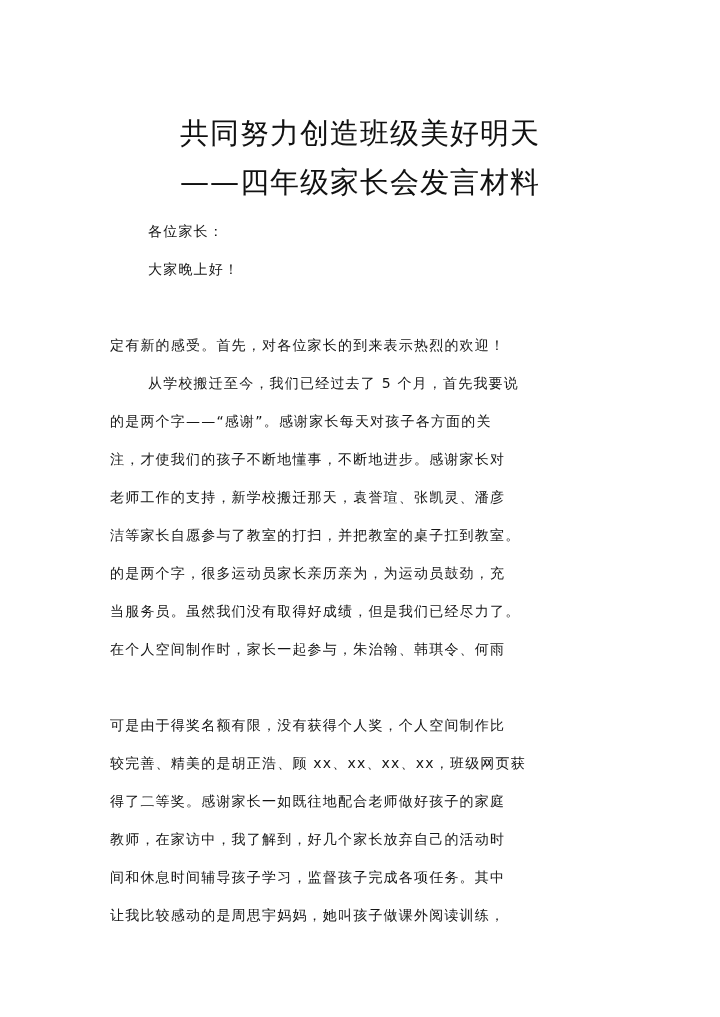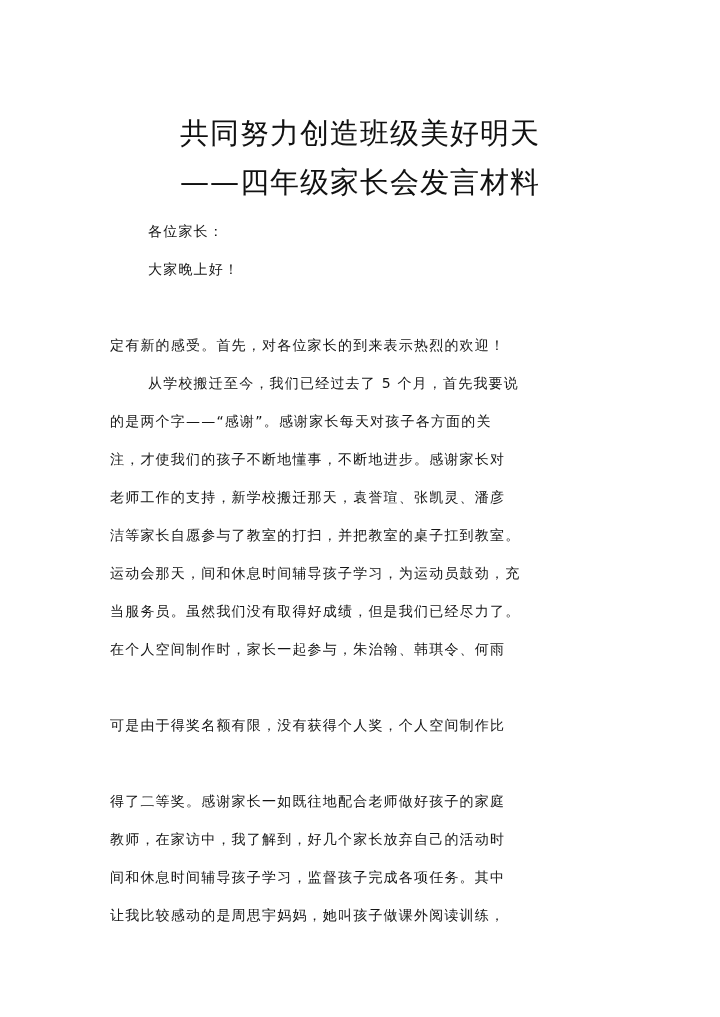--- a/index.html
+++ b/index.html
@@ -23,21 +23,22 @@
   <div class="title t2">——四年级家长会发言材料</div>
 
   <div class="line indent" style="top:197px">各位家长：</div>
   <div class="line indent" style="top:235px">大家晚上好！</div>
   <div class="line" style="top:311px">定有新的感受。首先，对各位家长的到来表示热烈的欢迎！</div>
   <div class="line indent" style="top:349px">从学校搬迁至今，我们已经过去了 5 个月，首先我要说</div>
   <div class="line" style="top:387px">的是两个字——“感谢”。感谢家长每天对孩子各方面的关</div>
   <div class="line" style="top:425px">注，才使我们的孩子不断地懂事，不断地进步。感谢家长对</div>
   <div class="line" style="top:463px">老师工作的支持，新学校搬迁那天，袁誉瑄、张凯灵、潘彦</div>
   <div class="line" style="top:501px">洁等家长自愿参与了教室的打扫，并把教室的桌子扛到教室。</div>
-  <div class="line" style="top:539px">运动会那天，间和休息时间辅导孩子学习，为运动员鼓劲，充</div>
+  <div class="line" style="top:539px">的是两个字，很多运动员家长亲历亲为，为运动员鼓劲，充</div>
   <div class="line" style="top:577px">当服务员。虽然我们没有取得好成绩，但是我们已经尽力了。</div>
   <div class="line" style="top:615px">在个人空间制作时，家长一起参与，朱治翰、韩琪令、何雨</div>
   <div class="line" style="top:691px">可是由于得奖名额有限，没有获得个人奖，个人空间制作比</div>
+  <div class="line" style="top:729px">较完善、精美的是胡正浩、顾 xx、xx、xx、xx，班级网页获</div>
   <div class="line" style="top:767px">得了二等奖。感谢家长一如既往地配合老师做好孩子的家庭</div>
   <div class="line" style="top:805px">教师，在家访中，我了解到，好几个家长放弃自己的活动时</div>
   <div class="line" style="top:843px">间和休息时间辅导孩子学习，监督孩子完成各项任务。其中</div>
   <div class="line" style="top:881px">让我比较感动的是周思宇妈妈，她叫孩子做课外阅读训练，</div>
 </div>
 
 </body></html>

